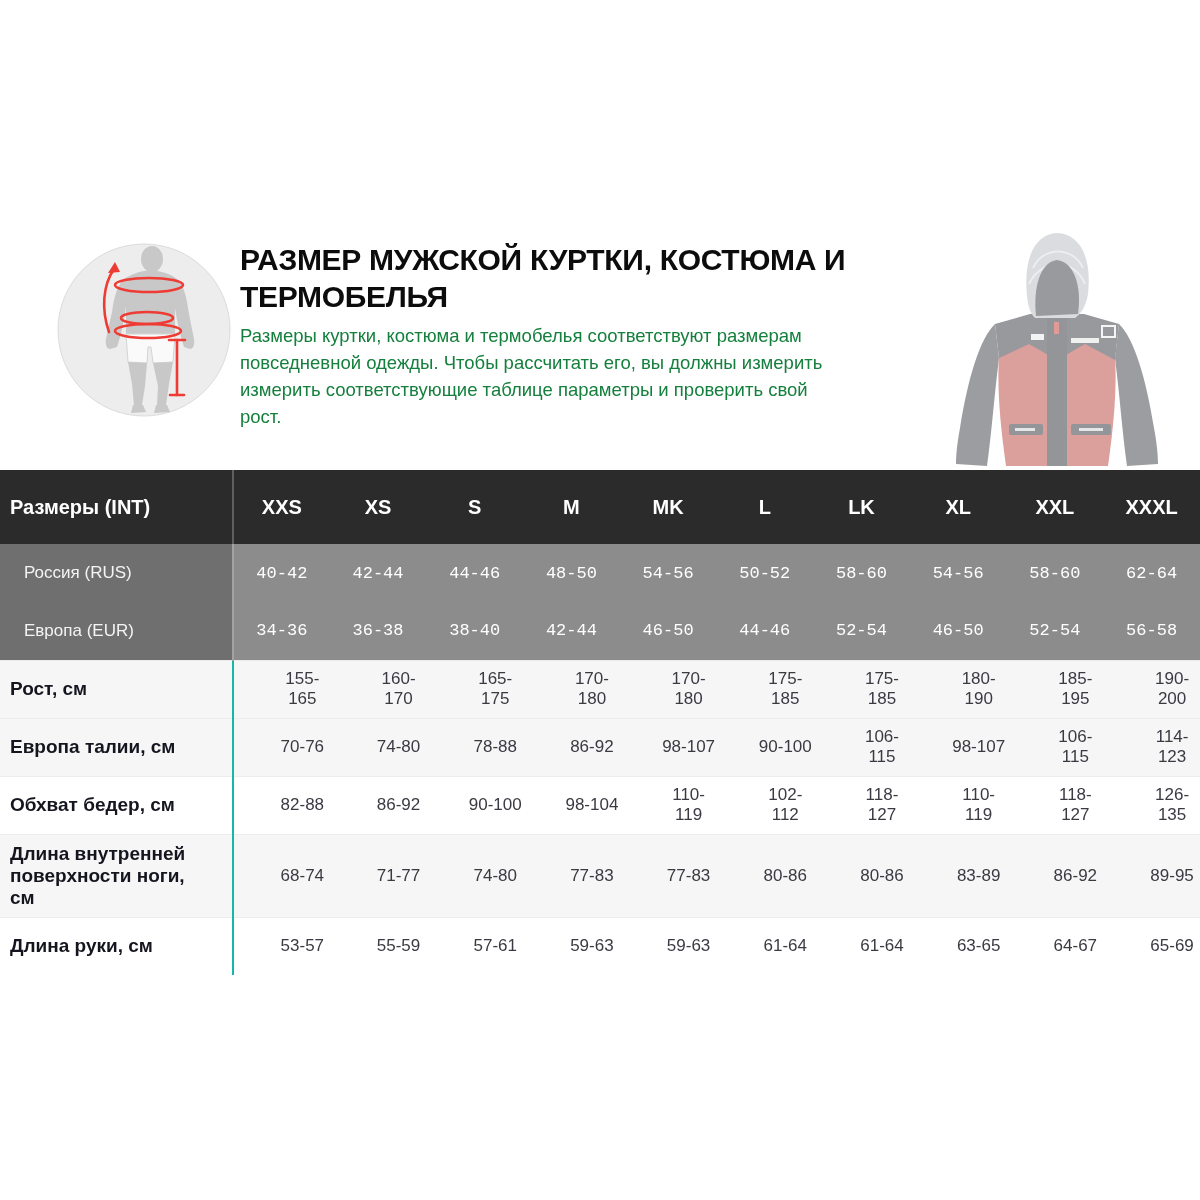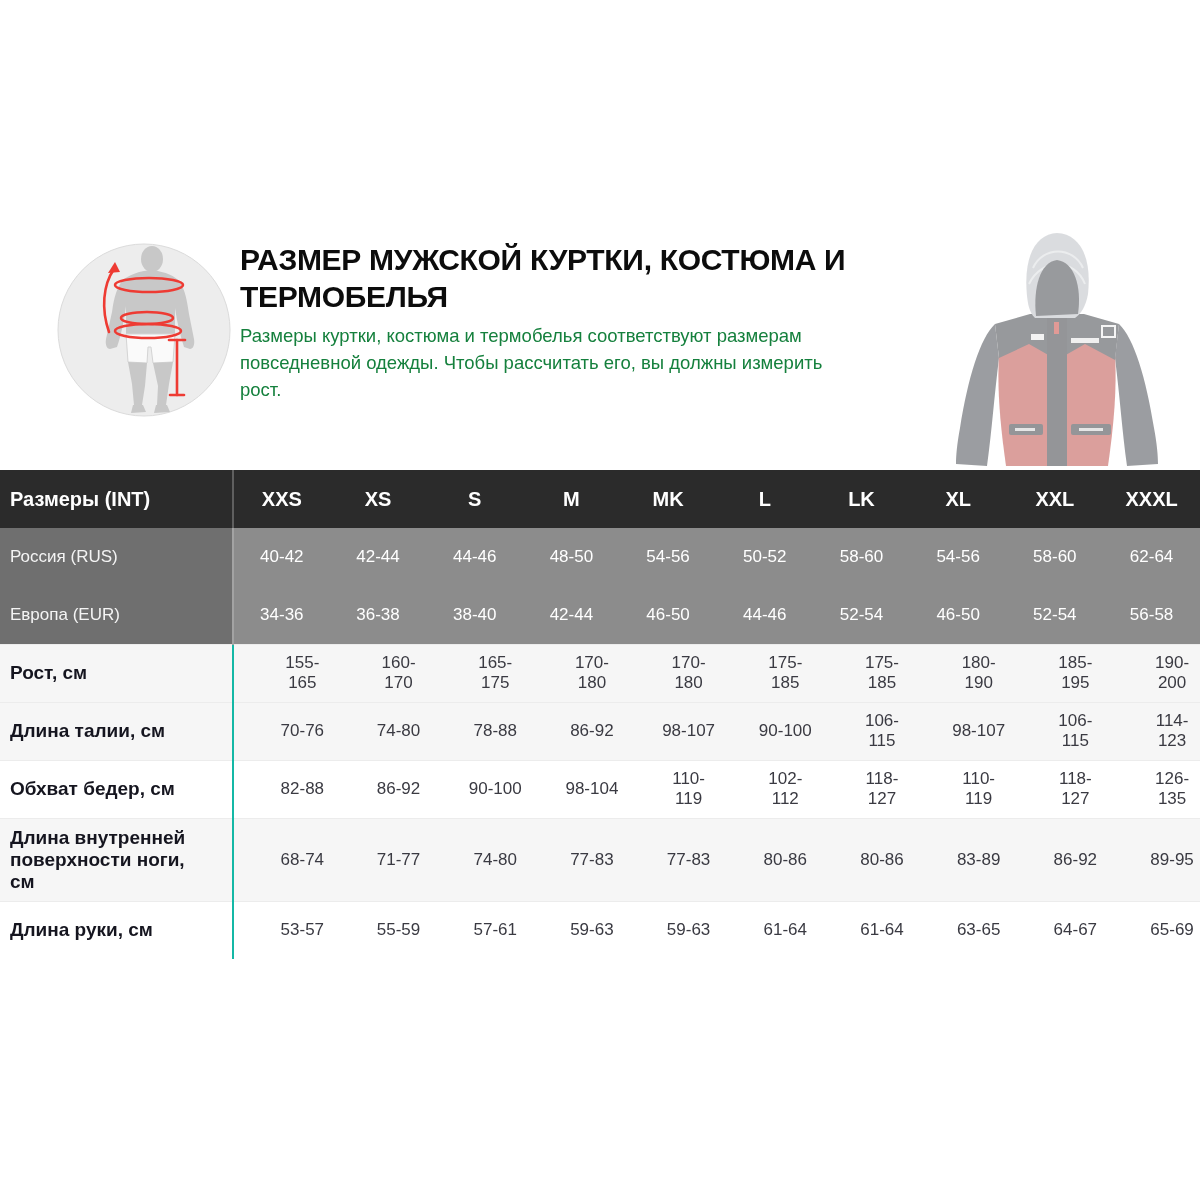--- a/index.html
+++ b/index.html
@@ -29,34 +29,34 @@
   .page-desc div { white-space: nowrap; }
   .jacket-img { position: absolute; left: 933px; top: 226px; width: 248px; height: 244px; overflow: hidden; }
   .jacket-img svg { display: block; width: 100%; height: 100%; }
 
   
   table.size-table {
     position: absolute; left: 0; top: 470px; width: 1200px;
     border-collapse: collapse; table-layout: fixed;
   }
   col.col-label { width: 233px; }
-  thead tr { height: 58px; background: #2b2b2b; }
+  thead tr { height: 74px; background: #2b2b2b; }
   th.corner {
     color: #ffffff; font-size: 20px; font-weight: 700;
     text-align: left; padding-left: 10px;
     border-right: 2px solid #5f5f5f;
   }
   th.size-th { color: #ffffff; font-size: 20px; font-weight: 700; text-align: center; padding: 0; }
 
   tr.region { height: 58px; }
   tr.region .row-label {
     background: #6f6f6f; color: #f4f4f4; font-weight: 400; font-size: 17px;
-    text-align: left; padding-left: 10px; border-right: 2px solid #a3a3a3;
-  }
-  tr.region .val { background: #8c8c8c; color: #ffffff; font-size: 17px; font-weight: 400; text-align: center; }
+    text-align: left; padding-left: 24px; border-right: 2px solid #a3a3a3;
+  }
+  tr.region .val { background: #8c8c8c; color: #ffffff; font-size: 17px; font-weight: 400; text-align: center; font-family: Liberation Mono, monospace; }
 
   tr.measure { height: 58px; }
   tr.measure th, tr.measure td { border-top: 1px solid #ececec; }
   tr.stripe th, tr.stripe td { background: #f6f6f6; }
   tr.plain th, tr.plain td { background: #ffffff; }
   tr.measure .row-label {
     color: #15151f; font-weight: 700; font-size: 19px; text-align: left;
     padding: 8px 26px 8px 10px; border-right: 2px solid #14b8a6; line-height: 22px;
   }
   tr.measure .val { color: #3a3a42; font-size: 17px; font-weight: 400; text-align: center; padding-left: 42px; }
@@ -94,20 +94,21 @@
     </div>
 
     <h1 class="page-title">
       <div>РАЗМЕР МУЖСКОЙ КУРТКИ, КОСТЮМА И</div>
       <div>ТЕРМОБЕЛЬЯ</div>
     </h1>
 
     <div class="page-desc">
       <div>Размеры куртки, костюма и термобелья соответствуют размерам</div>
       <div>повседневной одежды. Чтобы рассчитать его, вы должны измерить</div>
+      <div>измерить соответствующие таблице параметры и проверить свой</div>
       <div>рост.</div>
     </div>
 
     <div class="jacket-img">
       <svg viewBox="0 0 248 244" xmlns="http://www.w3.org/2000/svg">
         <g opacity="0.5">
           <path d="M62,98 C47,112 35,152 27,202 C24,218 23,230 23,238 L54,240 C59,204 61,172 66,132 Z" fill="#3a3e45"></path>
           <path d="M186,98 C201,112 213,152 221,202 C224,218 225,230 225,238 L194,240 C189,204 187,172 182,132 Z" fill="#3a3e45"></path>
           <path d="M66,128 L98,112 L114,124 L114,240 L73,240 C67,198 64,162 66,128 Z" fill="#b8423c"></path>
           <path d="M182,128 L150,112 L134,124 L134,240 L175,240 C181,198 184,162 182,128 Z" fill="#b8423c"></path>
@@ -192,21 +193,21 @@
           <td class="val">165-175</td>
           <td class="val">170-180</td>
           <td class="val">170-180</td>
           <td class="val">175-185</td>
           <td class="val">175-185</td>
           <td class="val">180-190</td>
           <td class="val">185-195</td>
           <td class="val">190-200</td>
         </tr>
         <tr class="measure stripe">
-          <th class="row-label">Длина талии, см</th>
+          <th class="row-label">Европа талии, см</th>
           <td class="val">70-76</td>
           <td class="val">74-80</td>
           <td class="val">78-88</td>
           <td class="val">86-92</td>
           <td class="val">98-107</td>
           <td class="val">90-100</td>
           <td class="val">106-115</td>
           <td class="val">98-107</td>
           <td class="val">106-115</td>
           <td class="val">114-123</td>

